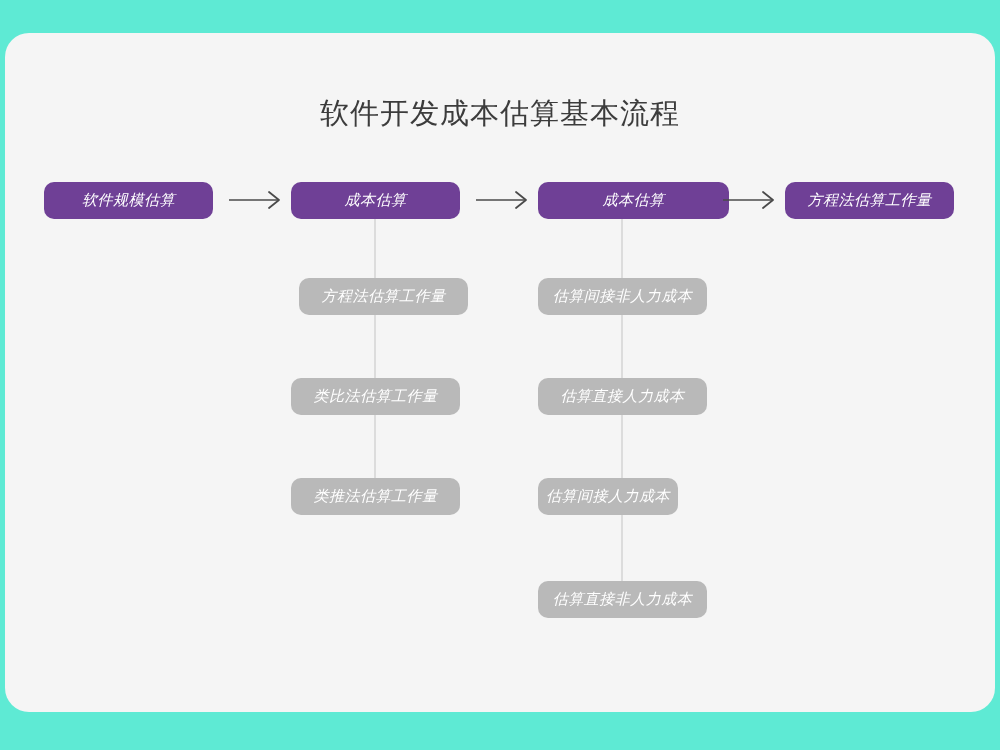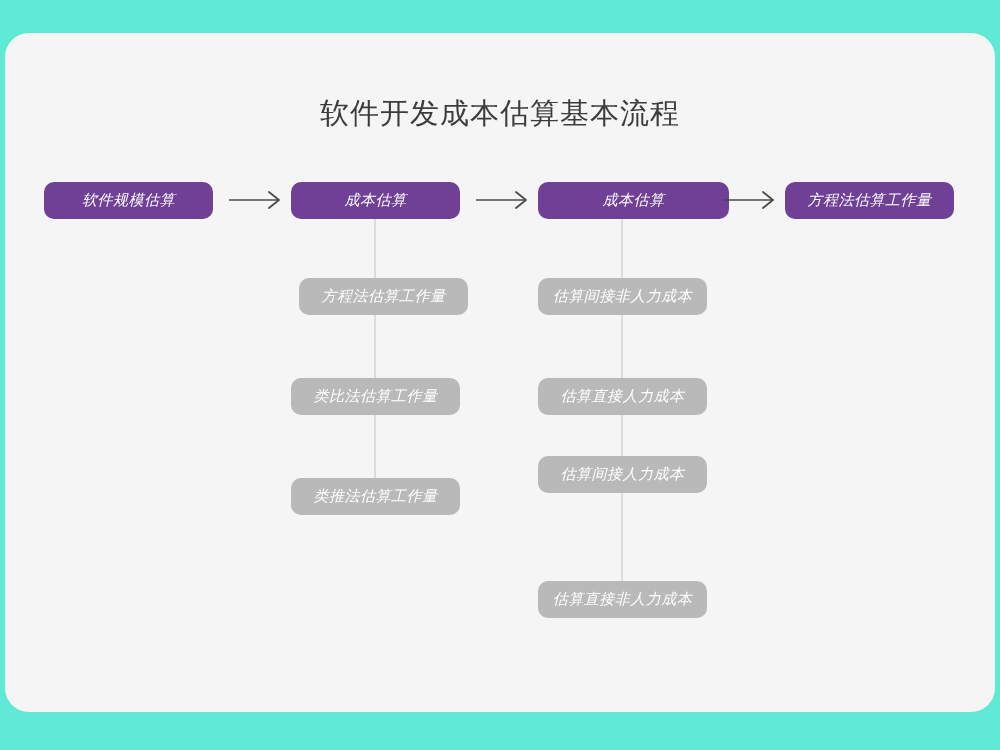--- a/index.html
+++ b/index.html
@@ -147,21 +147,21 @@
   </div>
 
   <div class="node secondary" style="left:538px; top:278px; width:169px;">
     <span>估算间接非人力成本</span>
   </div>
 
   <div class="node secondary" style="left:538px; top:378px; width:169px;">
     <span>估算直接人力成本</span>
   </div>
 
-  <div class="node secondary" style="left:538px; top:456px; width:169px;">
+  <div class="node secondary" style="left:538px; top:478px; width:140px;">
     <span>估算间接人力成本</span>
   </div>
 
   <div class="node secondary" style="left:538px; top:581px; width:169px;">
     <span>估算直接非人力成本</span>
   </div>
 
 </div>
 
 </body></html>

